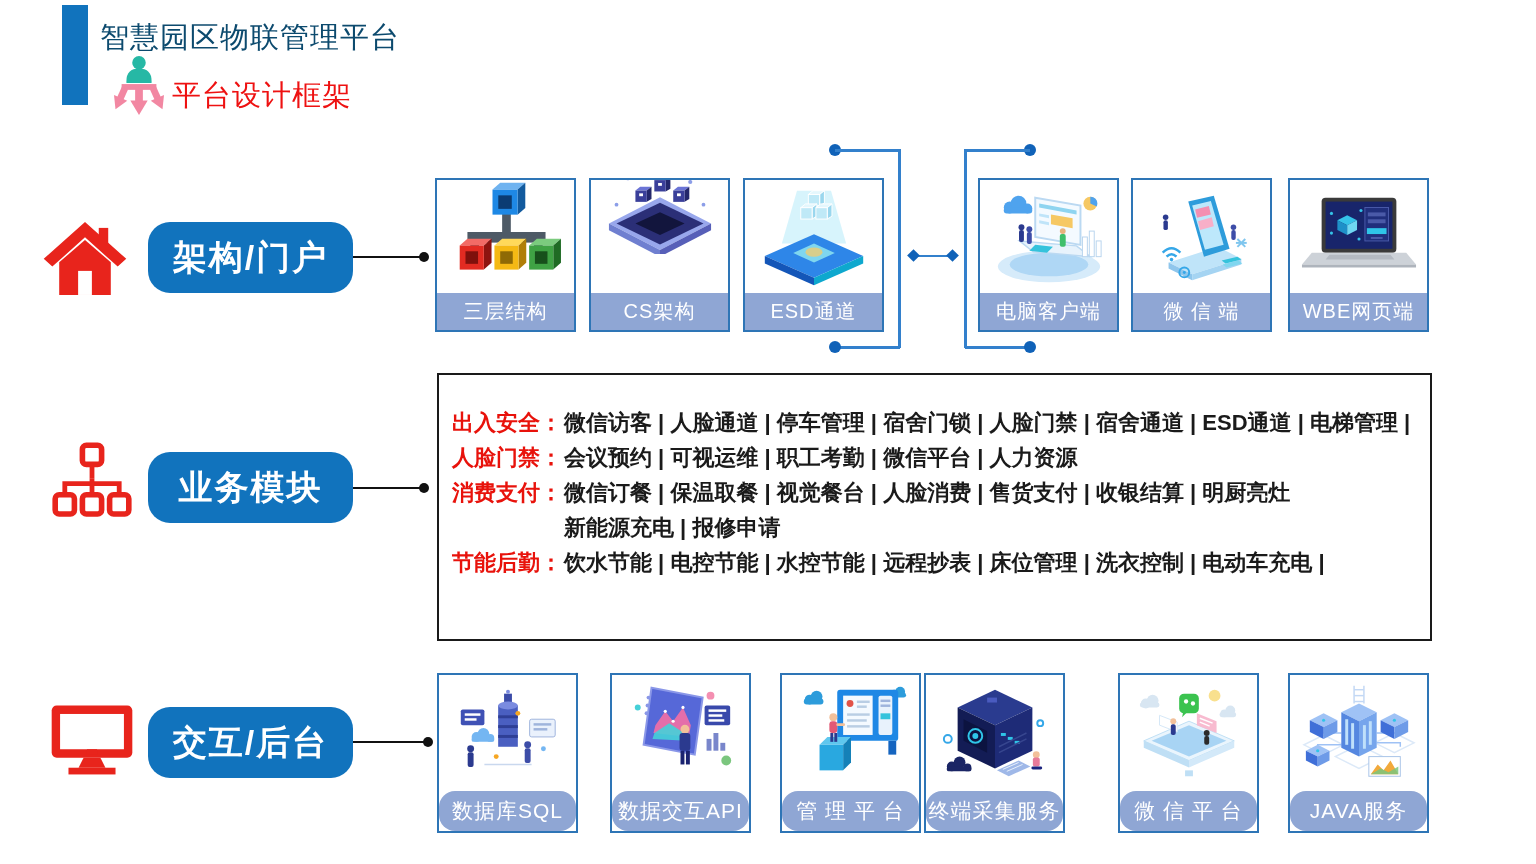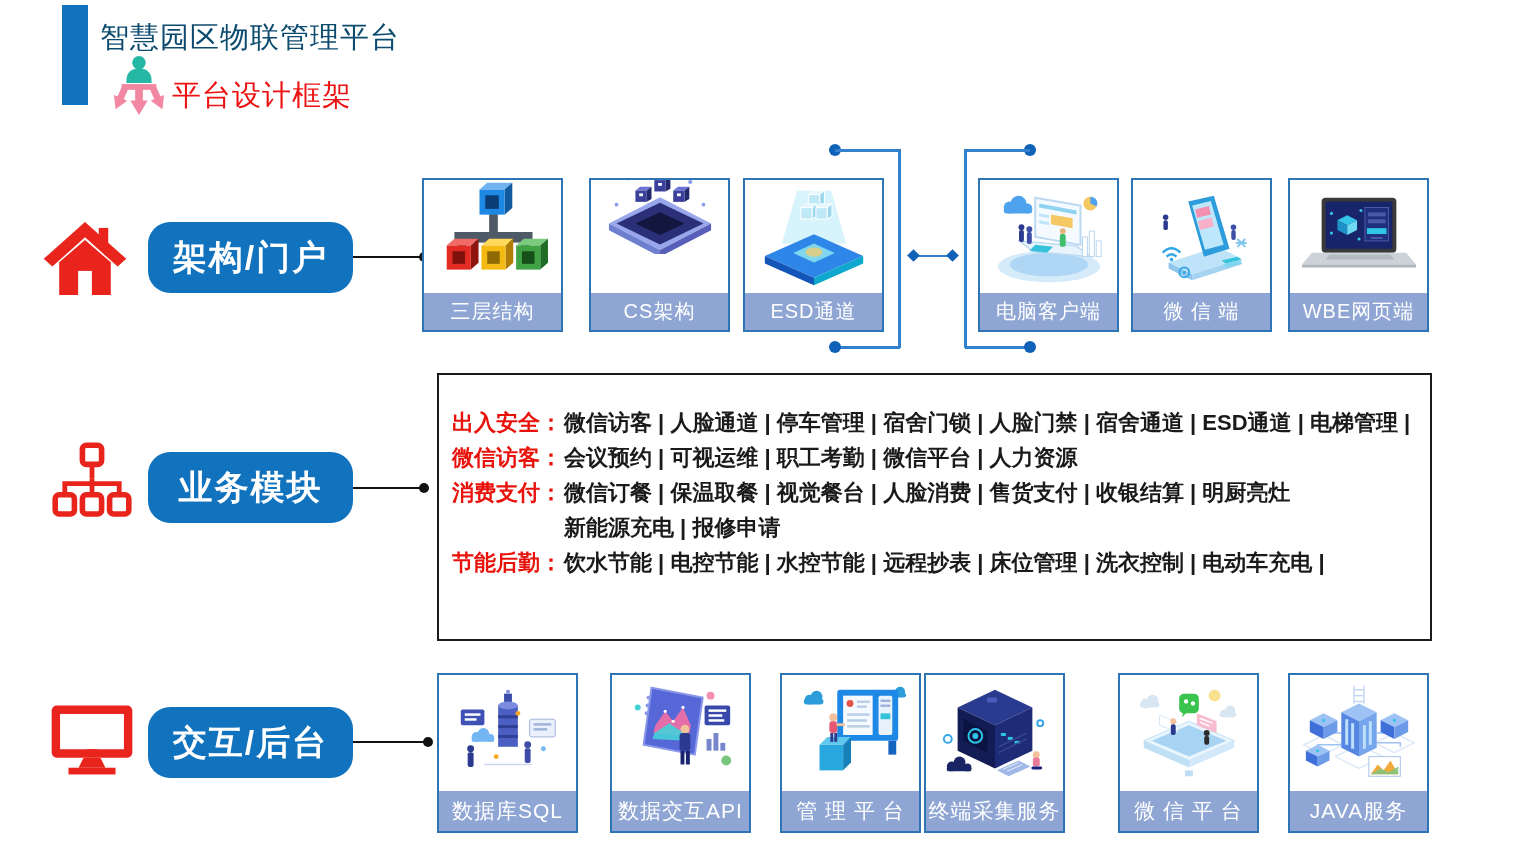--- a/index.html
+++ b/index.html
@@ -32,21 +32,21 @@
   .card{
     top:178px;width:141px;height:154px;background:#fff;border:2px solid #2E75B6;
     box-sizing:border-box;display:flex;flex-direction:column;
   }
   .card.tall{top:673px;height:160px;}
   .card-art{flex:1;display:flex;align-items:center;justify-content:center;overflow:hidden;}
   .card-strip{
     height:37px;background:#8FA6D4;color:#fff;font-size:20px;letter-spacing:1px;
     display:flex;align-items:center;justify-content:center;white-space:nowrap;
   }
-  .card.tall .card-strip{height:40px;font-size:21px;}
+  .card.tall .card-strip{height:40px;font-size:21px;border-radius:16px;}
   
   .mod-box{left:437px;top:373px;width:995px;height:268px;border:2px solid #1a1a1a;box-sizing:border-box;
     padding:30px 0 0 13px;}
   .mline{line-height:35px;white-space:nowrap;font-size:22px;}
   .mcat{display:inline-block;width:112px;color:#E8120B;font-weight:bold;}
   .mtxt{color:#1a1a1a;font-weight:bold;}
 </style>
 </head>
 <body>
 
@@ -80,21 +80,21 @@
     <rect x="66" y="10" width="11" height="22" fill="#E8241C"></rect>
     <path d="M50 3 L98 46 L88 55 L50 21 L12 55 L2 46 Z" fill="#E8241C"></path>
     <path d="M20 50 L50 24 L80 50 L80 88 L20 88 Z" fill="#E8241C"></path>
     <rect x="42" y="60" width="16" height="28" fill="#ffffff"></rect>
   </svg>
 </div>
 <div class="abs pill" style="top:222px;">架构/门户</div>
 <div class="abs hline" style="left:353px;top:256px;width:68px;"></div>
 <div class="abs dot" style="left:419px;top:252px;"></div>
 
-<div class="abs card" style="left:422px;gap:9px;">
+<div class="abs card" style="left:435px;gap:9px;">
   <div class="card-art">
     <svg viewBox="0 0 120 112" width="118" height="108">
       <g fill="#4E5A66">
         <rect x="56" y="36" width="9" height="26"></rect>
           <rect x="20" y="56" width="81" height="11"></rect>
         <rect x="23" y="60" width="9" height="12"></rect>
           <rect x="89" y="60" width="9" height="12"></rect>
       </g>
       <polygon points="46,12 72,12 80,5 54,5" fill="#6FB3F0"></polygon>
         <polygon points="72,12 80,5 80,31 72,38" fill="#125A9E"></polygon>
@@ -291,21 +291,21 @@
     <rect x="38" y="66" width="24" height="24" rx="5" fill="#fff" stroke="#E8241C" stroke-width="7"></rect>
     <rect x="72" y="66" width="24" height="24" rx="5" fill="#fff" stroke="#E8241C" stroke-width="7"></rect>
   </svg>
 </div>
 <div class="abs pill" style="top:452px;">业务模块</div>
 <div class="abs hline" style="left:353px;top:487px;width:68px;"></div>
 <div class="abs dot" style="left:419px;top:483px;"></div>
 
 <div class="abs mod-box">
   <div class="mline"><span class="mcat">出入安全：</span><span class="mtxt">微信访客 | 人脸通道 | 停车管理 | 宿舍门锁 | 人脸门禁 | 宿舍通道 | ESD通道 | 电梯管理 |</span></div>
-  <div class="mline"><span class="mcat">微信访客：</span><span class="mtxt">会议预约 | 可视运维 | 职工考勤 | 微信平台 | 人力资源</span></div>
+  <div class="mline"><span class="mcat">人脸门禁：</span><span class="mtxt">会议预约 | 可视运维 | 职工考勤 | 微信平台 | 人力资源</span></div>
   <div class="mline"><span class="mcat">消费支付：</span><span class="mtxt">微信订餐 | 保温取餐 | 视觉餐台 | 人脸消费 | 售货支付 | 收银结算 | 明厨亮灶</span></div>
   <div class="mline"><span class="mcat"></span><span class="mtxt">新能源充电 | 报修申请</span></div>
   <div class="mline"><span class="mcat">节能后勤：</span><span class="mtxt">饮水节能 | 电控节能 | 水控节能 | 远程抄表 | 床位管理 | 洗衣控制 | 电动车充电 |</span></div>
 </div>
 
 <div class="abs row-icon" style="left:50px;top:700px;">
   <svg viewBox="0 0 100 90" width="84" height="80">
     <rect x="2" y="4" width="96" height="62" rx="6" fill="#E8241C"></rect>
     <rect x="12" y="14" width="76" height="42" fill="#ffffff"></rect>
     <rect x="44" y="56" width="12" height="6" fill="#E8241C"></rect>

